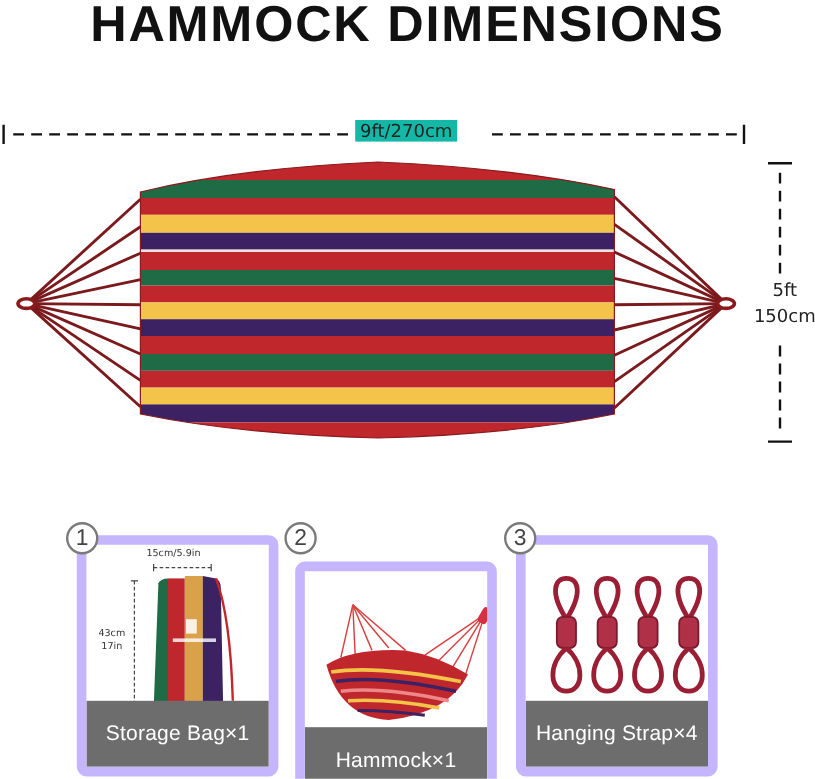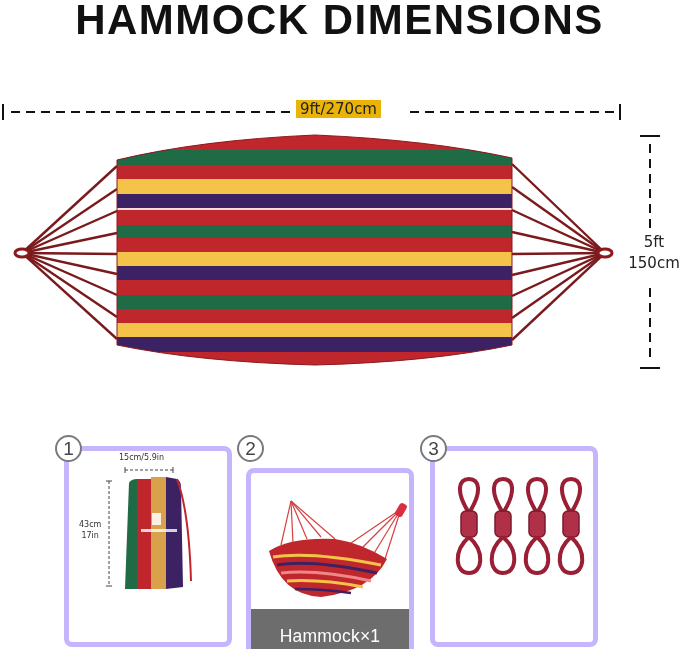--- a/index.html
+++ b/index.html
@@ -1,22 +1,22 @@
 <!DOCTYPE html>
 <html><head>
 <meta charset="utf-8">
 <style>
   * { margin:0; padding:0; box-sizing:border-box; }
   body { width:679px; height:649px; background:#ffffff; position:relative; overflow:hidden; font-family:"DejaVu Sans", sans-serif; }
   .title { position:absolute; top:-4px; left:0; width:679px; text-align:center; font-family:"Liberation Sans", sans-serif; font-weight:bold; font-size:42px; letter-spacing:1.5px; color:#111; }
   .dim-h { position:absolute; top:100px; left:0; width:679px; height:24px; }
-  .dim-label-h { position:absolute; top:100px; left:296px; font-size:15px; color:#222; background:#eab308; padding:0 4px; }
+  .dim-label-h { position:absolute; top:100px; left:296px; font-size:15px; color:#222; background:#14b8a6; padding:0 4px; }
   .dim-label-v { position:absolute; top:232px; left:626px; width:56px; text-align:center; font-size:15px; line-height:21px; color:#222; background:#fff; }
   .hammock { position:absolute; left:0; top:120px; width:679px; height:270px; }
-  .card { position:absolute; top:446px; width:168px; height:201px; border:5px solid #c4b5fd; border-radius:8px; background:#fff; overflow:hidden; }
+  .card { position:absolute; top:446px; width:168px; height:201px; border:8px solid #c4b5fd; border-radius:8px; background:#fff; overflow:hidden; }
   .card .img { position:absolute; left:0; top:0; width:100%; height:143px; }
   .card .label { position:absolute; left:0; bottom:0; width:100%; height:55px; background:#6d6d6d; color:#fff; font-family:"Liberation Sans", sans-serif; font-size:17.5px; display:flex; align-items:center; justify-content:center; letter-spacing:0.2px; }
   .num { position:absolute; width:27px; height:27px; border:2px solid #7a7a7a; border-radius:50%; background:#fff; font-family:"Liberation Sans", sans-serif; font-size:19px; color:#444; display:flex; align-items:center; justify-content:center; top:435px; z-index:2; }
   .bag-w { position:absolute; left:50px; top:2px; font-size:8px; color:#333; }
   .bag-h { position:absolute; left:10px; top:68px; font-size:8px; color:#333; text-align:center; line-height:11px; }
 </style>
 </head>
 <body>
 
 <div class="title">HAMMOCK DIMENSIONS</div>
@@ -111,20 +111,21 @@
       <path d="M97,26 L108,28 Q112,30 112,36 L114,136 L97,138 Z" fill="#3c2163"></path>
       <path d="M108,28 Q120,60 122,130" stroke="#c0272d" stroke-width="2" fill="none"></path>
       <rect x="83" y="62" width="9" height="12" fill="#fff" opacity="0.85"></rect>
       <rect x="72" y="78" width="36" height="3" fill="#fff" opacity="0.8"></rect>
     </svg>
     <div class="bag-h">
       <div>43cm</div>
       <div>17in</div>
     </div>
   </div>
+  <div class="label">Storage Bag×1</div>
 </div>
 
 <div class="num" style="left:237px;">2</div>
 <div class="card" style="left:246px;margin-top:22px;">
   <div class="img">
     <svg style="position:absolute;left:0;top:0;width:164px;height:143px;" viewBox="0 0 164 143">
       <g stroke="#d84040" stroke-width="1.2">
         <line x1="40" y1="28" x2="30" y2="72"></line>
           <line x1="40" y1="28" x2="42" y2="70"></line>
         <line x1="40" y1="28" x2="56" y2="66"></line>
@@ -168,13 +169,14 @@
           <path d="M0,86 C-16,100 -14,122 0,122 C14,122 16,100 0,86"></path>
         </g>
         <g transform="translate(136,0)">
           <path d="M0,62 C-14,40 -10,28 0,28 C10,28 14,40 0,62"></path>
           <rect x="-8" y="60" width="16" height="26" rx="5" fill="#b03048" stroke="#7a1a2c" stroke-width="1.5"></rect>
           <path d="M0,86 C-16,100 -14,122 0,122 C14,122 16,100 0,86"></path>
         </g>
       </g>
     </svg>
   </div>
+  <div class="label">Hanging Strap×4</div>
 </div>
 
 </body></html>

